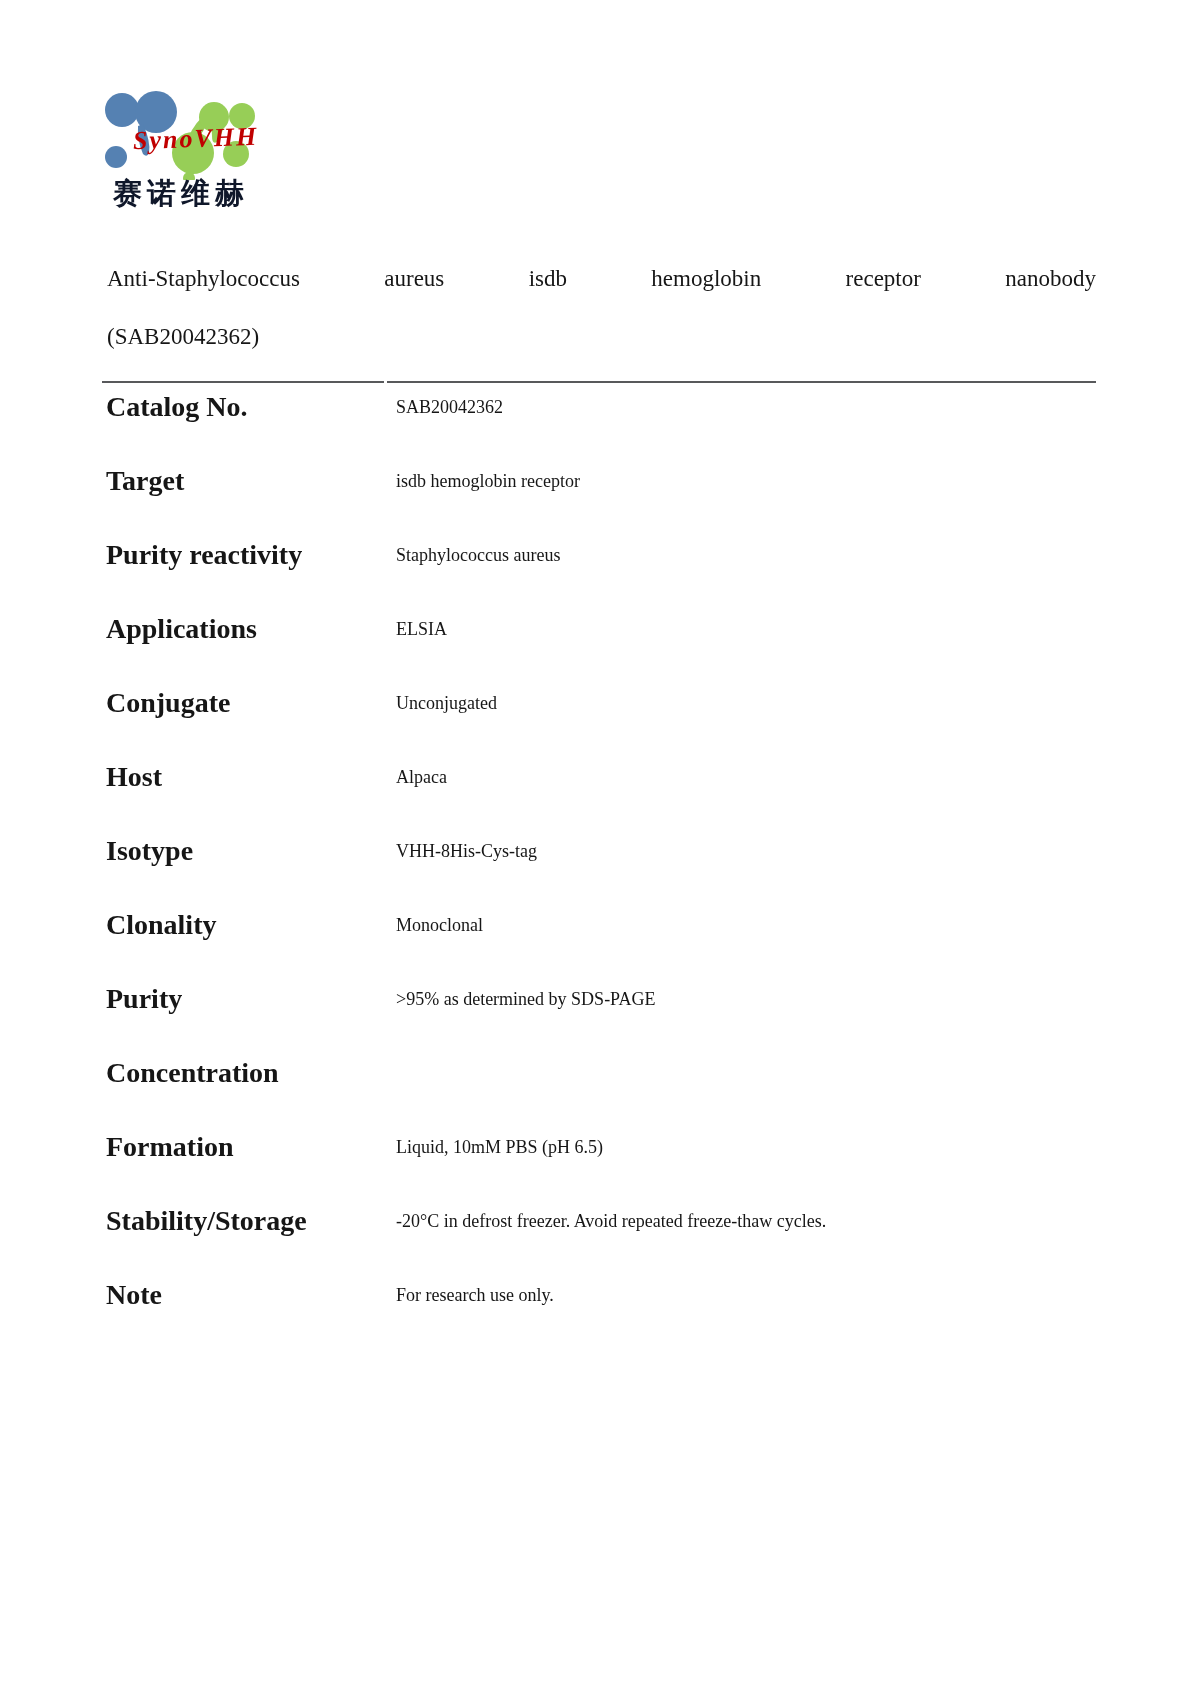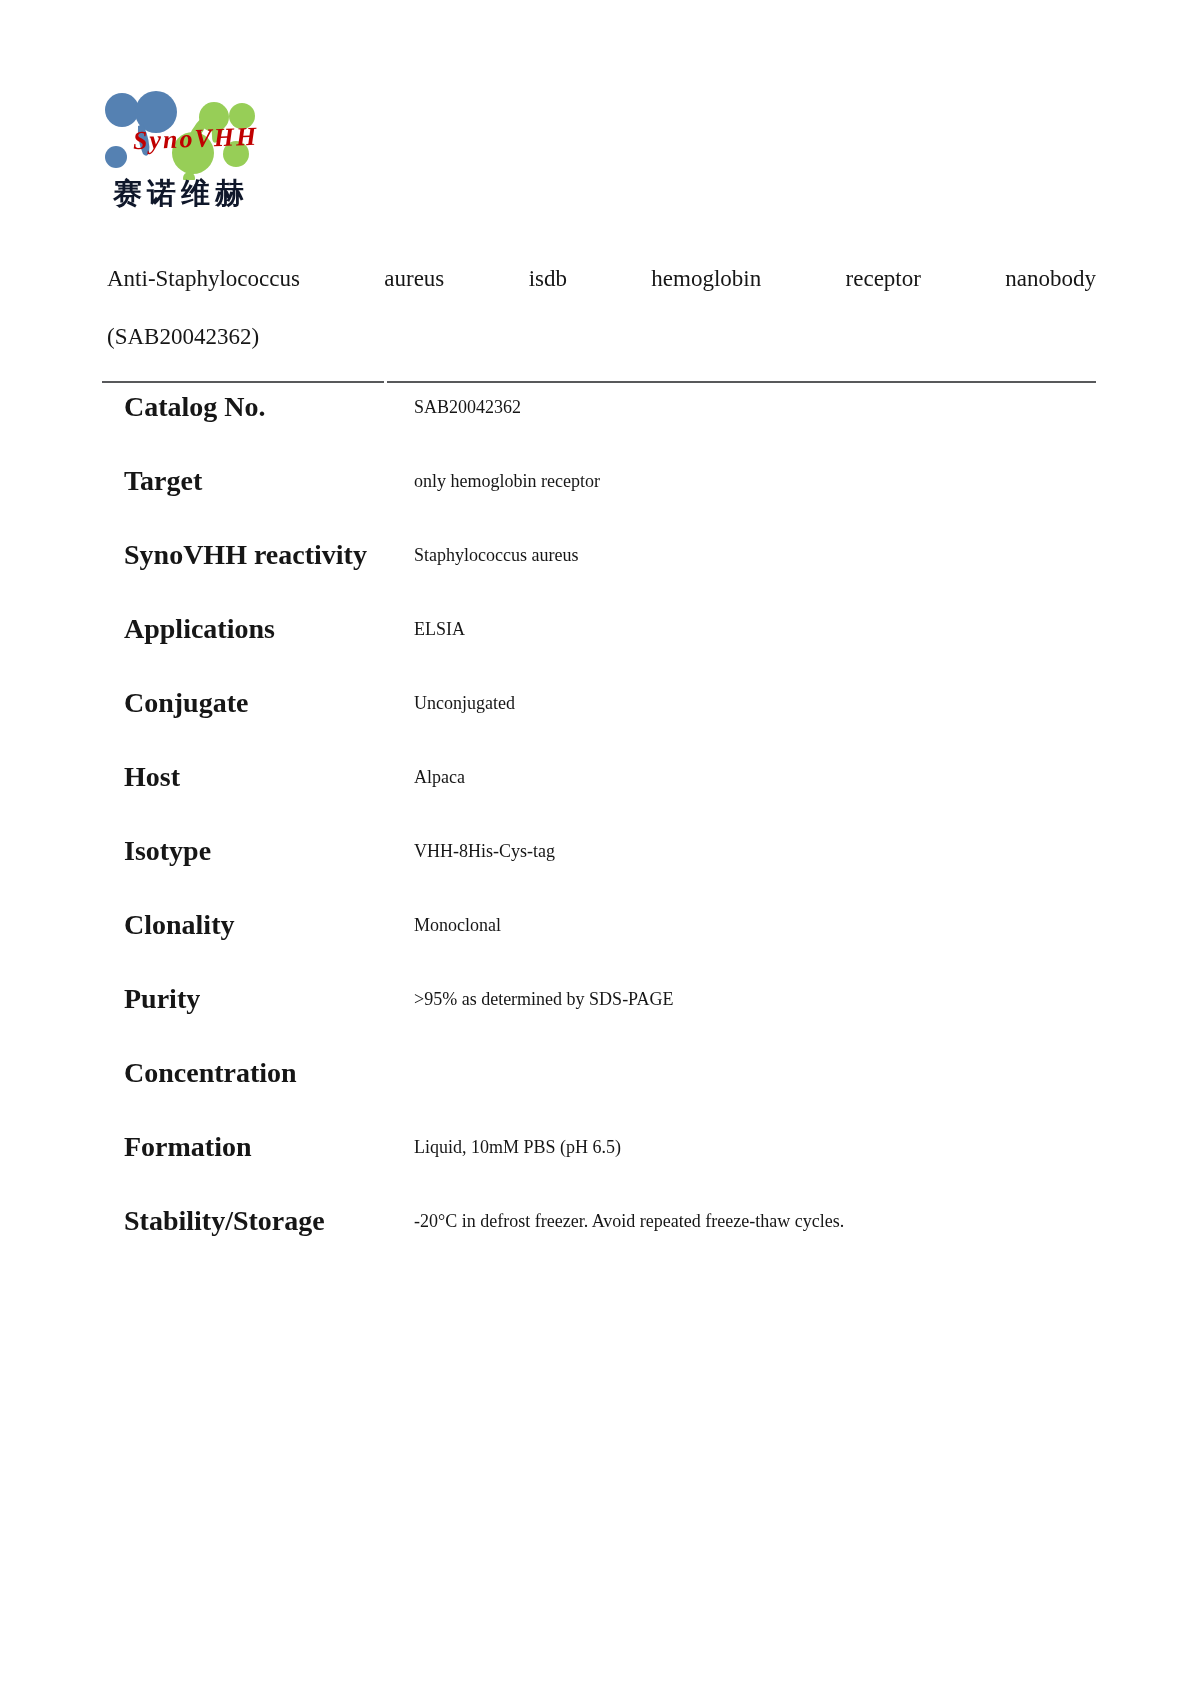--- a/index.html
+++ b/index.html
@@ -43,21 +43,21 @@
     white-space: normal;
   }
   .title-line2 { line-height: 58px; }
 
   
   .divider-seg { position: absolute; top: 381px; height: 2px; background: #58595b; }
   .divider-seg.seg1 { left: 102px; width: 282px; }
   .divider-seg.seg2 { left: 387px; width: 709px; }
 
   
-  .spec-table { position: absolute; left: 124px; top: 383px; width: 1060px; }
+  .spec-table { position: absolute; left: 106px; top: 383px; width: 1060px; }
   .row { height: 74px; box-sizing: border-box; padding-top: 7px; display: flex; align-items: flex-start; }
   .row .label {
     width: 290px; flex: 0 0 290px;
     font-weight: bold; font-size: 28px; line-height: 34px;
     white-space: nowrap;
   }
   .row .value {
     flex: 1 1 auto;
     font-size: 18px; line-height: 34px;
     white-space: nowrap;
@@ -100,24 +100,24 @@
   <div class="divider-seg seg1"></div>
   <div class="divider-seg seg2"></div>
 
   <div class="spec-table">
     <div class="row">
       <div class="label">Catalog No.</div>
       <div class="value">SAB20042362</div>
     </div>
     <div class="row">
       <div class="label">Target</div>
-      <div class="value">only hemoglobin receptor</div>
+      <div class="value">isdb hemoglobin receptor</div>
     </div>
     <div class="row">
-      <div class="label">SynoVHH reactivity</div>
+      <div class="label">Purity reactivity</div>
       <div class="value">Staphylococcus aureus</div>
     </div>
     <div class="row">
       <div class="label">Applications</div>
       <div class="value">ELSIA</div>
     </div>
     <div class="row">
       <div class="label">Conjugate</div>
       <div class="value">Unconjugated</div>
     </div>
@@ -141,15 +141,19 @@
       <div class="label">Concentration</div>
     </div>
     <div class="row">
       <div class="label">Formation</div>
       <div class="value">Liquid, 10mM PBS (pH 6.5)</div>
     </div>
     <div class="row">
       <div class="label">Stability/Storage</div>
       <div class="value">-20°C in defrost freezer. Avoid repeated freeze-thaw cycles.</div>
     </div>
+    <div class="row">
+      <div class="label">Note</div>
+      <div class="value">For research use only.</div>
+    </div>
   </div>
 
 </div>
 
 </body></html>

